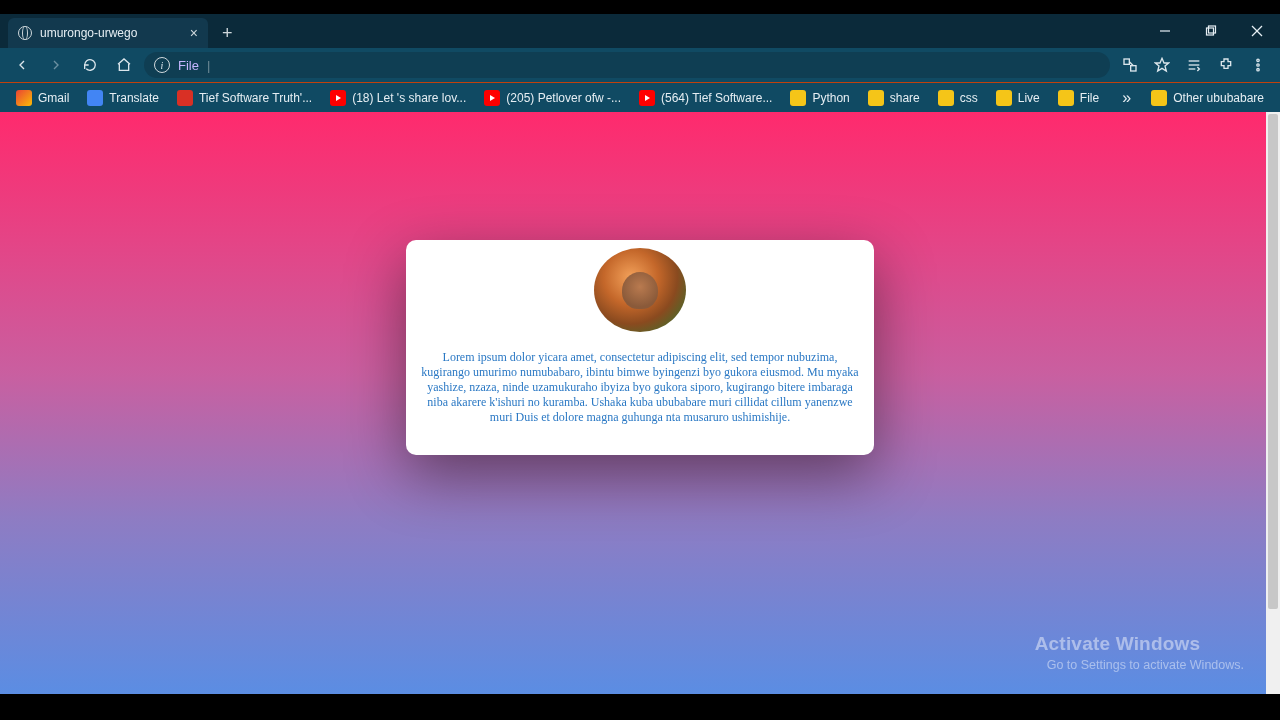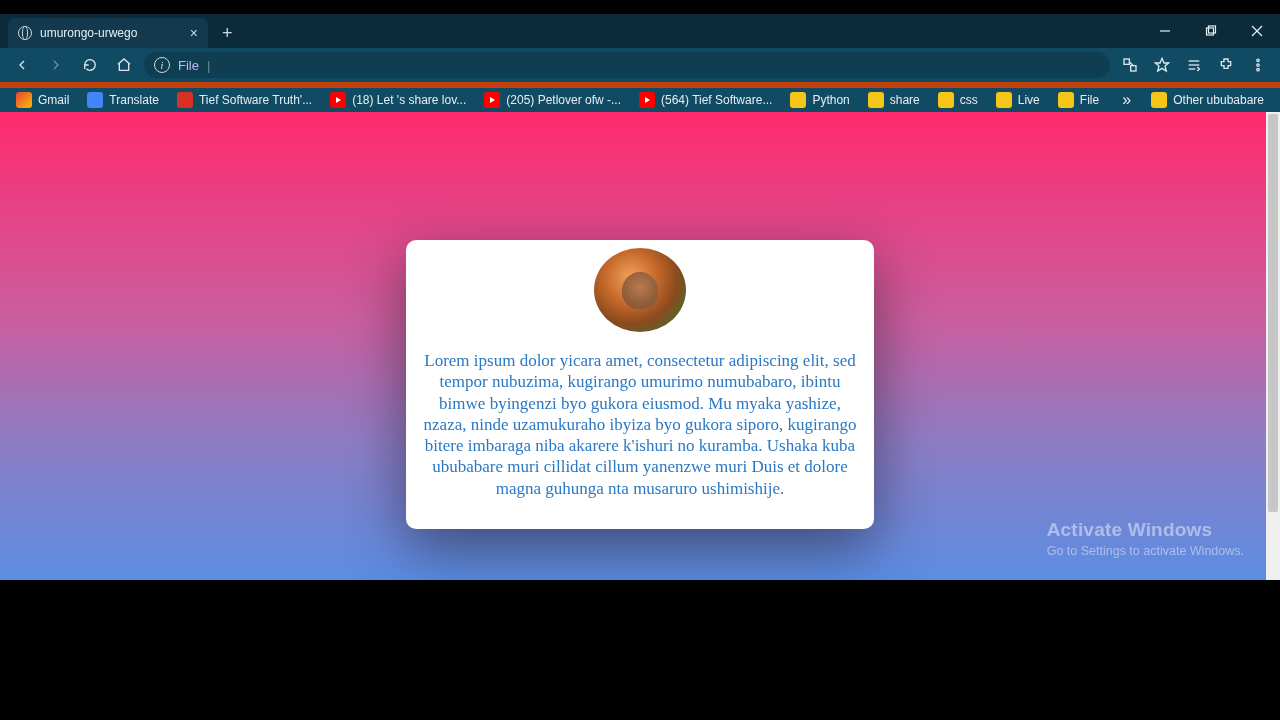--- a/index.html
+++ b/index.html
@@ -1,20 +1,20 @@
 <!DOCTYPE html>
 <html><head>
 <meta charset="utf-8">
 <style>
   * { margin: 0; padding: 0; box-sizing: border-box; }
   html, body { width: 1280px; height: 720px; overflow: hidden; font-family: Arial, sans-serif; }
   body { background: #000; }
 
   .letterbox-top, .letterbox-bottom { background: #000; width: 100%; height: 14px; }
-  .browser { width: 100%; height: 566px; display: flex; flex-direction: column; }
+  .browser { width: 100%; height: 680px; display: flex; flex-direction: column; }
 
   
   .tab-strip { background: #0b2a3a; height: 34px; display: flex; align-items: flex-end; padding-left: 8px; position: relative; }
   .tab { background: #12394e; color: #e6eef3; height: 30px; display: flex; align-items: center; padding: 0 10px; border-radius: 6px 6px 0 0; font-size: 12px; gap: 8px; min-width: 200px; }
   .tab .favicon { width: 14px; height: 14px; border-radius: 50%; border: 1.5px solid #cfd8dc; display: inline-block; position: relative; }
   .tab .favicon::after { content: ""; position: absolute; left: 3px; top: -1px; width: 4px; height: 14px; border: 1.5px solid #cfd8dc; border-top: none; border-bottom: none; border-radius: 50%; }
   .tab .close { margin-left: auto; color: #cfd8dc; font-size: 14px; cursor: pointer; }
   .new-tab { color: #cfd8dc; font-size: 18px; padding: 0 14px; height: 30px; display: flex; align-items: center; cursor: pointer; }
   .window-controls { position: absolute; right: 0; top: 0; height: 34px; display: flex; }
   .win-btn { width: 46px; height: 34px; display: flex; align-items: center; justify-content: center; color: #e6eef3; cursor: pointer; }
@@ -24,47 +24,47 @@
   .toolbar { background: #104a63; height: 34px; display: flex; align-items: center; padding: 0 8px; gap: 6px; }
   .tb-btn { width: 28px; height: 28px; display: flex; align-items: center; justify-content: center; color: #dbe6ec; cursor: pointer; border-radius: 50%; }
   .tb-btn svg { width: 16px; height: 16px; stroke: currentColor; fill: none; stroke-width: 2; }
   .omnibox { flex: 1; background: #0f3e53; height: 26px; border-radius: 13px; display: flex; align-items: center; padding: 0 10px; gap: 8px; color: #dbe6ec; font-size: 13px; }
   .omnibox .info-icon { width: 16px; height: 16px; border: 1.5px solid #cfd8dc; border-radius: 50%; display: flex; align-items: center; justify-content: center; font-size: 10px; font-family: serif; font-style: italic; }
   .omnibox .file-label { color: #c4b5fd; }
   .omnibox .sep { color: #6f8a96; }
   .right-icons { display: flex; gap: 4px; }
 
   
-  .bookmarks { background: #104a63; height: 30px; border-top: 6px solid #c2410c; display: flex; align-items: center; padding: 0 8px; gap: 2px; }
+  .bookmarks { background: #104a63; height: 30px; border-top: 1px solid #c2410c; display: flex; align-items: center; padding: 0 8px; gap: 2px; }
   .bm { display: flex; align-items: center; gap: 6px; color: #e6eef3; font-size: 12px; padding: 4px 8px; border-radius: 3px; cursor: pointer; white-space: nowrap; }
   .bm .ic { width: 16px; height: 16px; border-radius: 3px; display: flex; align-items: center; justify-content: center; font-size: 10px; color: #fff; }
   .ic-gmail { background: linear-gradient(135deg,#ea4335,#fbbc05); }
   .ic-translate { background: #4285f4; }
   .ic-tief { background: #d93025; }
   .ic-yt { background: #ff0000; }
   .ic-folder { background: #f5c518; }
   .ic-yt::after { content: ""; border-left: 5px solid #fff; border-top: 3px solid transparent; border-bottom: 3px solid transparent; }
   .bm-spacer { flex: 1; }
   .bm-overflow { color: #e6eef3; padding: 0 10px; cursor: pointer; }
 
   
   .viewport { flex: 1; position: relative; overflow: hidden; }
   .page-bg { position: absolute; inset: 0; background: linear-gradient(to bottom, #ff2a6d 0%, #c95fa0 45%, #8e7cc3 70%, #5b8de3 100%); }
   .scrollbar-track { position: absolute; right: 0; top: 0; width: 14px; height: 100%; background: #f0f0f0; }
   .scrollbar-thumb { position: absolute; right: 2px; top: 2px; width: 10px; height: 85%; background: #c7c7c7; border-radius: 2px; }
 
   .card { position: absolute; top: 128px; left: 50%; transform: translateX(-50%); width: 468px; background: #fff; border-radius: 10px; padding: 8px 14px 30px 14px; box-shadow: 0 20px 60px rgba(0,0,0,0.45); text-align: center; }
   .avatar { width: 92px; height: 84px; border-radius: 50%; margin: 0 auto 18px auto; background: radial-gradient(circle at 40% 35%, #f3a15a 0%, #c4672a 35%, #8a4a1f 60%, #4a6b2a 85%); position: relative; overflow: hidden; }
   .avatar::after { content: ""; position: absolute; left: 30%; top: 28%; width: 40%; height: 45%; background: radial-gradient(circle at 50% 40%, #b97a4f 0%, #8a5a3a 70%); border-radius: 50% 50% 45% 45%; }
-  .card-text { font-family: Georgia, 'Times New Roman', serif; font-size: 17px; line-height: 1.25; color: #2a78c4; }
+  .card-text { font-family: Georgia, 'Times New Roman', serif; font-size: 12px; line-height: 1.25; color: #2a78c4; }
 
   
   .watermark { position: absolute; right: 36px; bottom: 22px; text-align: left; color: rgba(255,255,255,0.45); }
   .watermark .wm-title { font-size: 19px; font-weight: 700; letter-spacing: 0.2px; }
-  .watermark .wm-sub { font-size: 12.5px; margin-top: 3px; }
+  .watermark .wm-sub { font-size: 12.5px; margin-top: 3px; margin-left: 12px; }
 </style>
 </head>
 <body>
 
 <div class="letterbox-top"></div>
 
 <div class="browser">
 
   <div class="tab-strip">
     <div class="tab">

